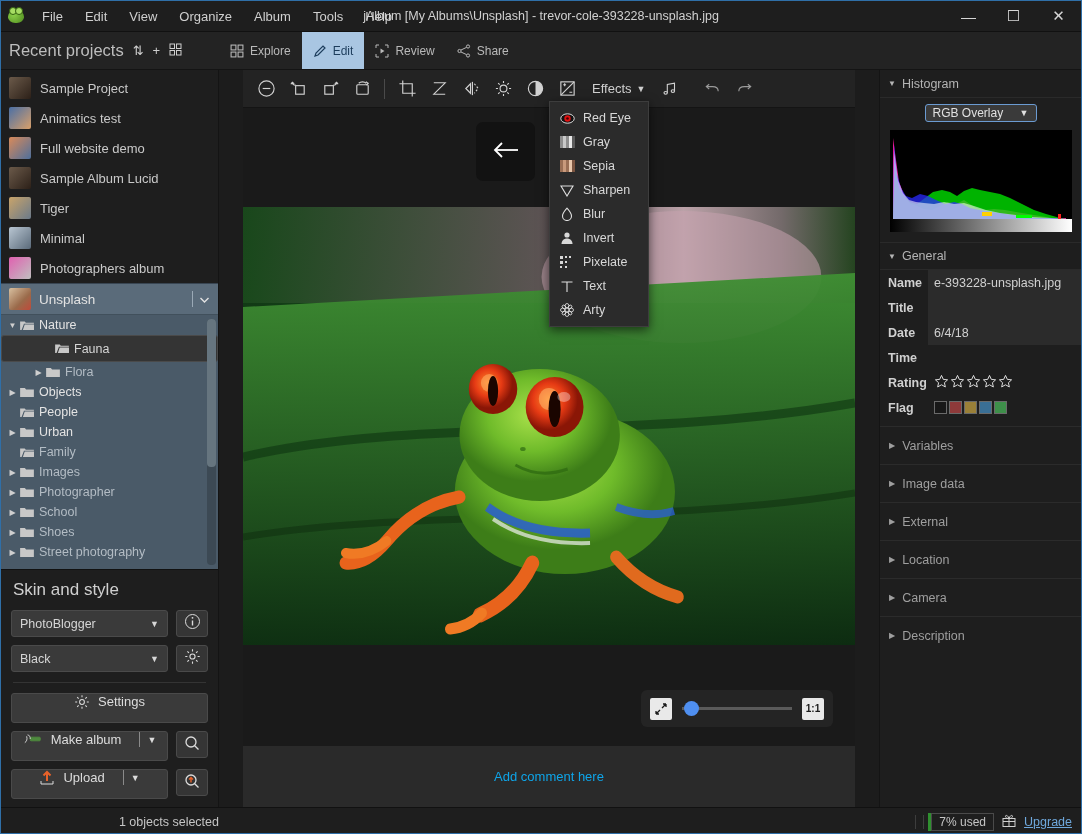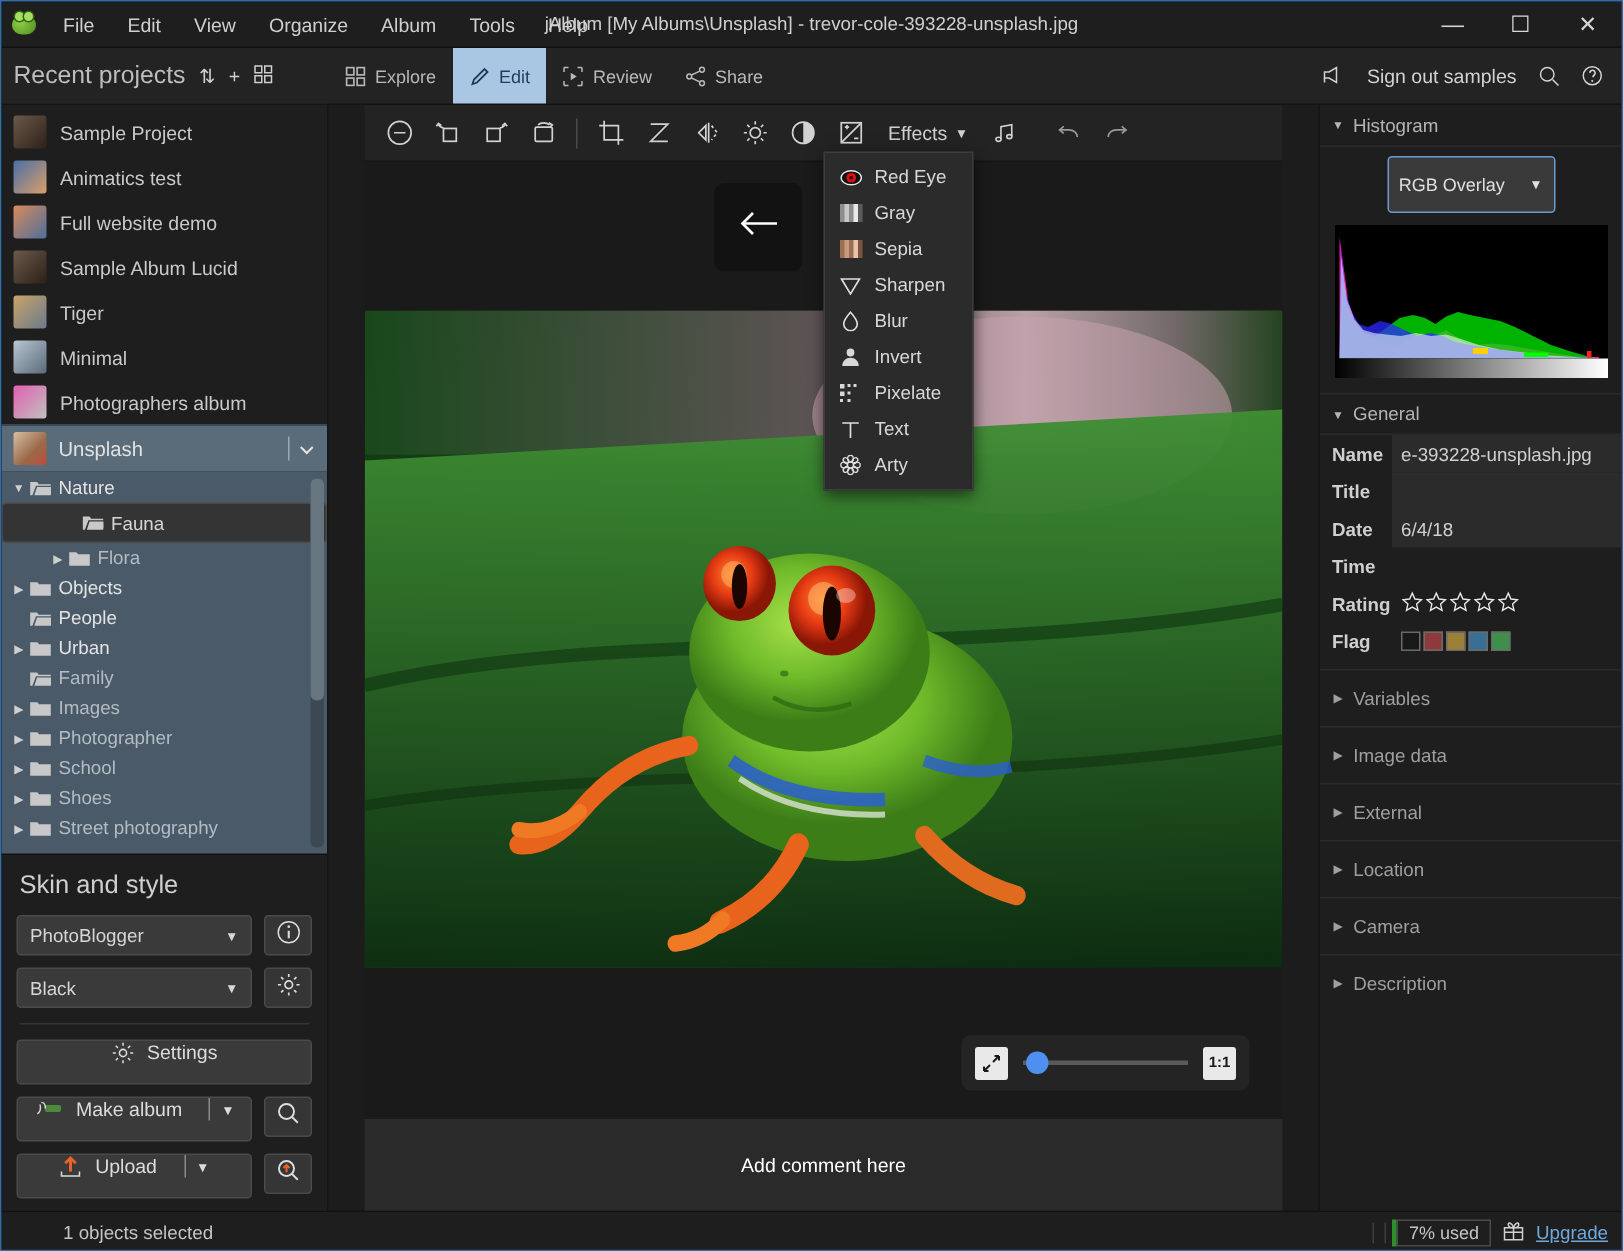--- a/index.html
+++ b/index.html
@@ -145,34 +145,34 @@
   .zoomctl{
     position:absolute; right:22px; bottom:18px; height:37px; background:#242424;
     border-radius:6px; display:flex;align-items:center; gap:10px; padding:0 9px;
   }
   .zbx{ width:22px;height:22px;background:#e9e9e9;border-radius:2px;display:flex;
         align-items:center;justify-content:center;color:#1a1a1a;font-size:11px;cursor:pointer;}
   .slider{ width:110px; height:3px; background:#5a5a5a; position:relative; cursor:pointer;}
   .knob{ position:absolute; left:2px; top:-6px; width:15px;height:15px;border-radius:50%;background:#4f8ff0;}
   .comment{
     height:62px; background:#2a2a2a; border-top:1px solid #1a1a1a;
-    display:flex;align-items:center;justify-content:center; font-size:13px; color:#ffffff;
+    display:flex;align-items:center;justify-content:center; font-size:13px; color:#0ea5e9;
     cursor:text;
   }
 
   
   .rightpanel{ width:202px; background:#1e1e1e; border-left:1px solid #141414; overflow:hidden;}
   .secthdr{
     height:28px; display:flex; align-items:center; gap:6px; padding-left:8px;
     font-size:12.5px; color:#b4b4b4; border-bottom:1px solid #2a2a2a; cursor:pointer;
   }
   .secthdr .tri{ font-size:8px; }
   .histowrap{ padding:6px 10px 10px 10px; }
   .combo{
-    width:112px;height:38px;margin:0 auto 8px auto;background:#3a3a3a;
+    width:112px;height:18px;margin:0 auto 8px auto;background:#3a3a3a;
     border:1px solid #6b9bd2; border-radius:3px; display:flex;align-items:center;
     padding:0 7px; font-size:12px; color:#e0e0e0; cursor:pointer;
   }
   .combo .cv{ margin-left:auto;font-size:9px;}
   .histo{ width:182px;height:102px;background:#000;position:relative;overflow:hidden;}
   .gradbar{ position:absolute;bottom:0;left:0;right:0;height:13px;
     background:linear-gradient(to right,#000,#fff);}
   .meta{ font-size:12.5px; }
   .mrow{ display:flex; align-items:stretch; height:25px; }
   .mlabel{ width:48px; padding-left:8px; display:flex;align-items:center; color:#cfcfcf; font-weight:bold; font-size:12.5px;}
@@ -183,21 +183,21 @@
   .flags{ display:flex; gap:2px; align-items:center;}
   .flagbox{ width:13px;height:13px;border:1px solid #6a6a6a;cursor:pointer;}
   .collsec{ height:38px; display:flex;align-items:center;gap:7px;padding-left:9px;
     font-size:12.5px;color:#9f9f9f;border-top:1px solid #2b2b2b;cursor:pointer;}
 
   
   .statusbar{
     height:28px; background:#1e1e1e; border-top:1px solid #111;
     display:flex; align-items:center; font-size:12.5px; color:#c5c5c5;
   }
-  .statusbar .left{ width:218px; text-align:left;padding-left:41px; }
+  .statusbar .left{ width:218px; text-align:right;padding-left:41px; }
   .statusbar .right{ margin-left:auto; display:flex;align-items:center;gap:7px;padding-right:9px;justify-content:center;}
   .usedbox{ border:1px solid #4a4a4a; padding:1px 7px; font-size:12px; position:relative;}
   .usedbox:before{content:"";position:absolute;left:-4px;top:-1px;bottom:-1px;width:3px;background:#2f8f2f;}
   .sbsep{ width:1px;height:14px;background:#3d3d3d;}
   .upgrade{ color:#6fa8dc; text-decoration:underline; cursor:pointer;}
 
   
   .dropdown{
     position:absolute; left:548px; top:100px; width:100px; background:#2b2b2b;
     border:1px solid #3d3d3d; z-index:50; padding:4px 0;
@@ -277,42 +277,20 @@
       <span>
         <svg width="14" height="14" viewBox="0 0 14 14" fill="none" stroke="#b9b9b9">
             <circle cx="11" cy="2.5" r="1.6"></circle>
             <circle cx="11" cy="11.5" r="1.6"></circle>
             <circle cx="2.5" cy="7" r="1.6"></circle>
             <path d="M4 6l5.5-2.6M4 8l5.5 2.6"></path>
           </svg>
       </span>
       <span>Share</span>
     </div>
-  </div>
-  <div class="topright">
-    <span class="ic">
-      <svg width="17" height="15" viewBox="0 0 17 15" fill="none" stroke="#d2d2d2">
-          <path d="M3 5v4h3l5 3V2L6 5H3z"></path>
-          <path d="M3 9v3"></path>
-        </svg>
-    </span>
-    <span class="txt">Sign out samples</span>
-    <span class="ic">
-      <svg width="15" height="15" viewBox="0 0 15 15" fill="none" stroke="#d2d2d2">
-          <circle cx="6.5" cy="6.5" r="4.5"></circle>
-          <path d="M10 10l4 4"></path>
-        </svg>
-    </span>
-    <span class="ic">
-      <svg width="15" height="15" viewBox="0 0 15 15" fill="none" stroke="#d2d2d2">
-          <circle cx="7.5" cy="7.5" r="6"></circle>
-          <path d="M5.8 5.6a1.8 1.8 0 113 1.4c-.6.5-.8.8-.8 1.5" stroke-width="1.1"></path>
-          <circle cx="7.5" cy="11" r=".7" fill="#d2d2d2" stroke="none"></circle>
-        </svg>
-    </span>
   </div>
 </div>
 
 <div class="body">
 
   <div class="leftpanel">
     <div class="recent-list" id="recentList">
         <div class="recent-item">
           <div class="thumb" style="background:linear-gradient(135deg,#6b5a4a,#2c2018)"></div>
           <span>Sample Project</span>

